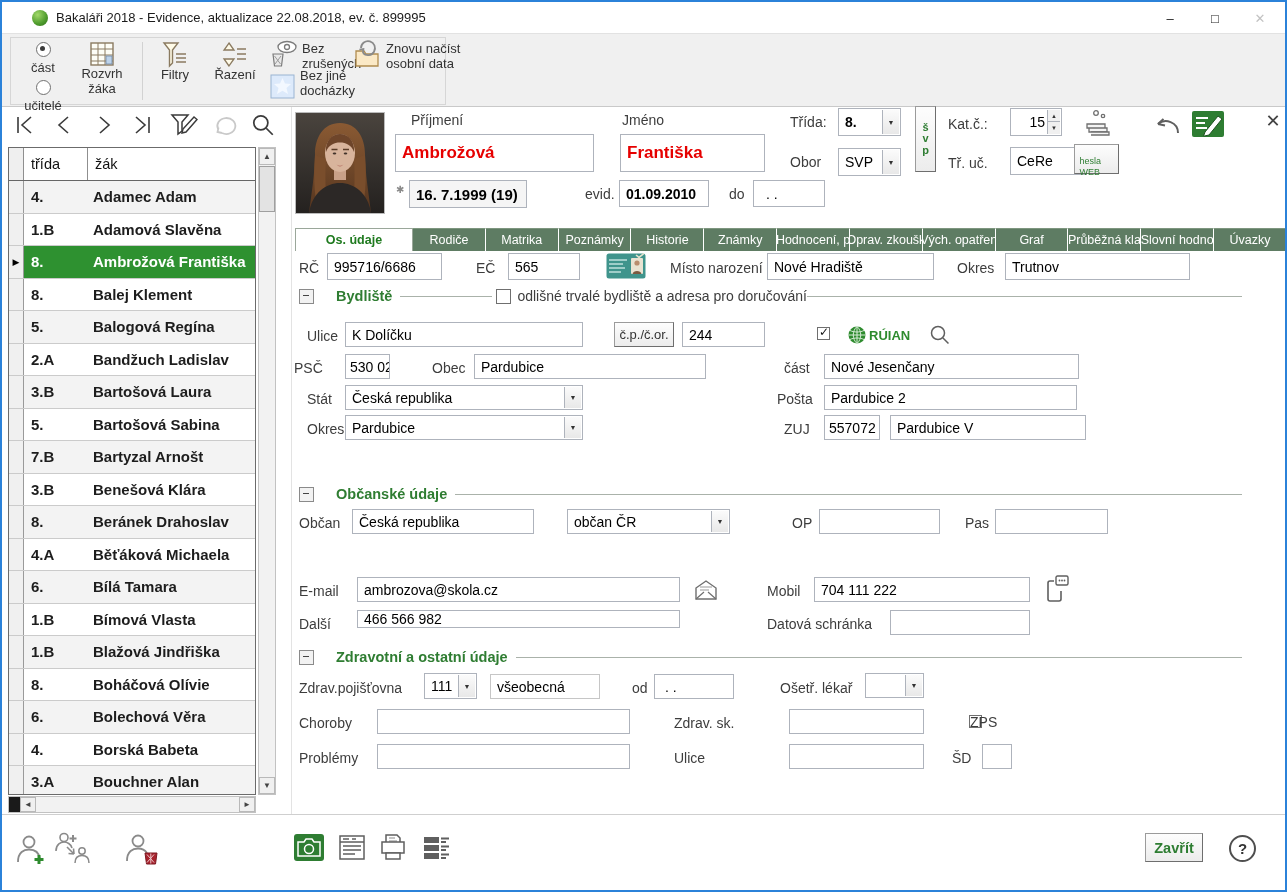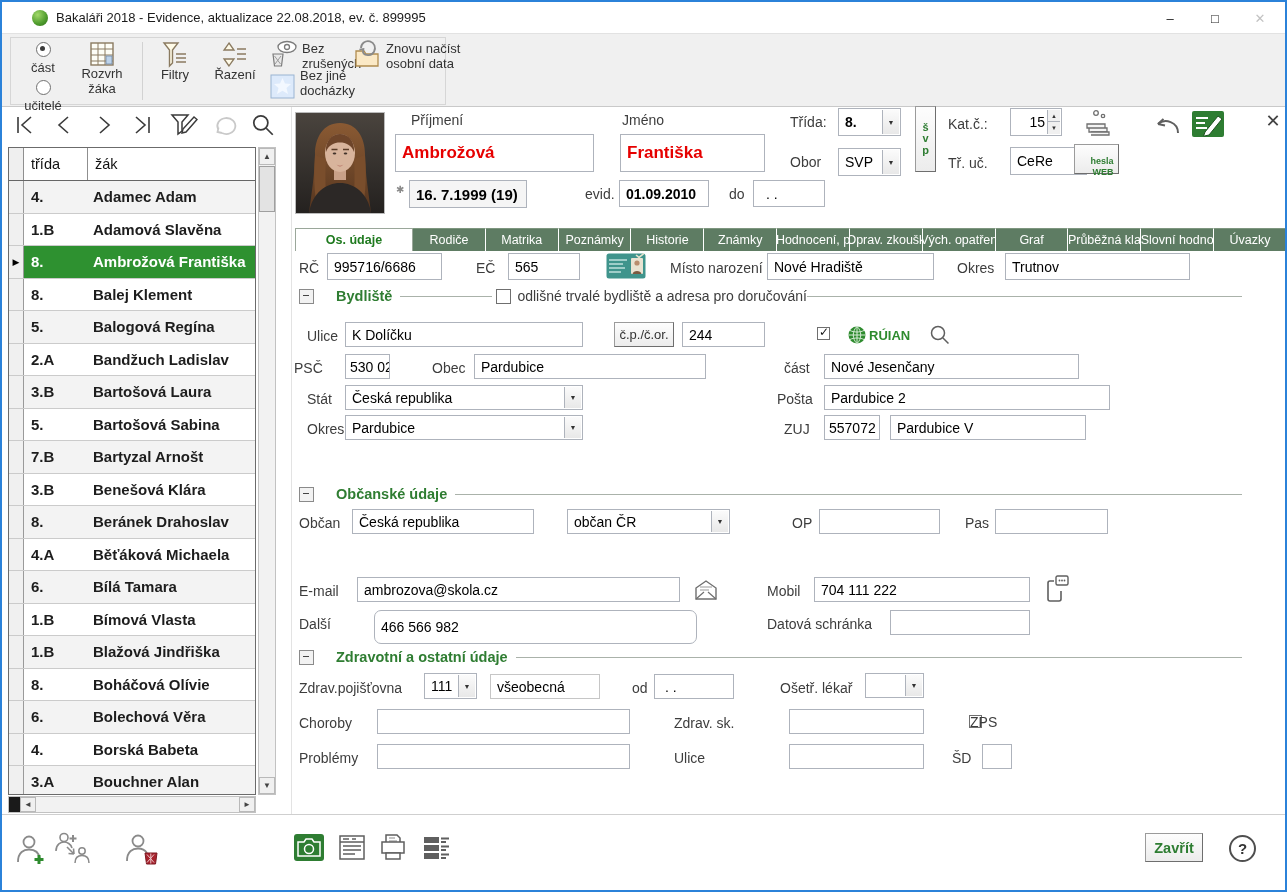--- a/index.html
+++ b/index.html
@@ -383,21 +383,21 @@
 
   <div class="abs ico" style="left:1080px;top:106px;width:32px;height:30px;">
     <svg width="30" height="28" viewBox="0 0 30 28">
       <circle cx="13" cy="4" r="2.3" fill="none" stroke="#6f6f6f" stroke-width="1.3"></circle>
       <circle cx="20" cy="7" r="1.7" fill="none" stroke="#6f6f6f" stroke-width="1.3"></circle>
       <path d="M4 15 h18 v4 H4 Z M6 19 h18 v4 H6 Z" fill="#f4f4f4" stroke="#6f6f6f" stroke-width="1.3"></path>
       <path d="M8 23 h18 v3 H8" fill="#f4f4f4" stroke="#6f6f6f" stroke-width="1.3"></path>
     </svg>
   </div>
   <div class="abs btn3d" style="left:1072px;top:142px;width:45px;height:30px;">
-    <span style="width:34px;font-size:9px;font-weight:bold;color:#2e7d32;text-align:right;line-height:1.2;margin-top:16px;">hesla WEB</span>
+    <span style="width:34px;font-size:9px;font-weight:normal;color:#2e7d32;text-align:left;line-height:1.2;margin-top:16px;">hesla WEB</span>
   </div>
 
   <div class="abs ico" style="left:1148px;top:110px;width:34px;height:28px;">
     <svg width="32" height="26" viewBox="0 0 32 26">
       <path d="M27 20 C27 9 14 5 7 11" fill="none" stroke="#5f5f5f" stroke-width="2"></path>
       <path d="M7 11 l5.5 -5 M7 11 l7 1.5" fill="none" stroke="#5f5f5f" stroke-width="2"></path>
     </svg>
   </div>
   <div class="abs ico" style="left:1188px;top:106px;width:36px;height:32px;">
     <svg width="34" height="30" viewBox="0 0 34 30">
@@ -484,21 +484,21 @@
   <div class="abs f" style="left:472px;top:352px;width:232px;height:25px;">Pardubice</div>
   <div class="abs lbl" style="left:782px;top:358px;">část</div>
   <div class="abs f" style="left:822px;top:352px;width:255px;height:25px;">Nové Jesenčany</div>
 
   <div class="abs lbl" style="left:305px;top:389px;">Stát</div>
   <div class="abs f dd" style="left:343px;top:383px;width:238px;height:25px;">
     <span>Česká republika</span>
     <span class="ddbtn">▼</span>
   </div>
   <div class="abs lbl" style="left:775px;top:389px;">Pošta</div>
-  <div class="abs f" style="left:822px;top:383px;width:286px;height:25px;">Pardubice 2</div>
+  <div class="abs f" style="left:822px;top:383px;width:253px;height:25px;">Pardubice 2</div>
 
   <div class="abs lbl" style="left:305px;top:419px;">Okres</div>
   <div class="abs f dd" style="left:343px;top:413px;width:238px;height:25px;">
     <span>Pardubice</span>
     <span class="ddbtn">▼</span>
   </div>
   <div class="abs lbl" style="left:782px;top:419px;">ZUJ</div>
   <div class="abs f" style="left:822px;top:413px;width:56px;height:25px;padding:0 4px;">557072</div>
   <div class="abs f" style="left:888px;top:413px;width:196px;height:25px;">Pardubice V</div>
 
@@ -535,21 +535,21 @@
     <svg width="26" height="28" viewBox="0 0 26 28">
       <path d="M5 8 V24 a2 2 0 0 0 2 2 h9 a2 2 0 0 0 2 -2 v-8" fill="none" stroke="#5f5f5f" stroke-width="1.6"></path>
       <path d="M5 8 a2 2 0 0 1 2 -2 h4" fill="none" stroke="#5f5f5f" stroke-width="1.6"></path>
       <rect x="13" y="1" width="12" height="9" rx="1.5" fill="#fff" stroke="#5f5f5f" stroke-width="1.4"></rect>
       <circle cx="16.5" cy="5.5" r="0.9" fill="#5f5f5f"></circle>
         <circle cx="19" cy="5.5" r="0.9" fill="#5f5f5f"></circle>
         <circle cx="21.5" cy="5.5" r="0.9" fill="#5f5f5f"></circle>
     </svg>
   </div>
   <div class="abs lbl" style="left:297px;top:614px;">Další</div>
-  <div class="abs f" style="left:372px;top:608px;width:323px;height:34px;border-radius:7px;">466 566 982</div>
+  <div class="abs f" style="left:355px;top:608px;width:323px;height:18px;">466 566 982</div>
   <div class="abs lbl" style="left:765px;top:614px;">Datová schránka</div>
   <div class="abs f" style="left:888px;top:608px;width:140px;height:25px;"></div>
 
   
   <div class="abs sec" style="left:297px;top:647px;width:943px;">
     <span class="minus"></span>
     <span class="t">Zdravotní a ostatní údaje</span>
     <span class="hline" style="flex:1;"></span>
   </div>
   <div class="abs lbl" style="left:297px;top:678px;">Zdrav.pojišťovna</div>

